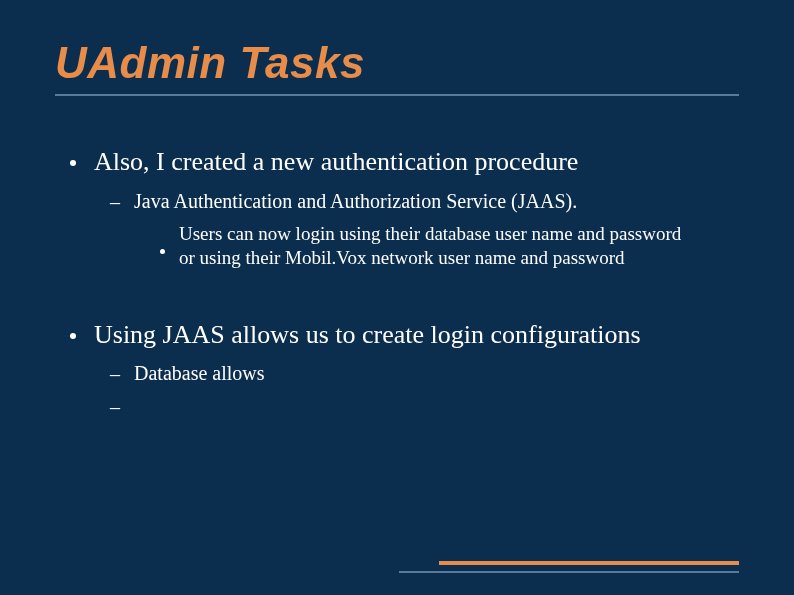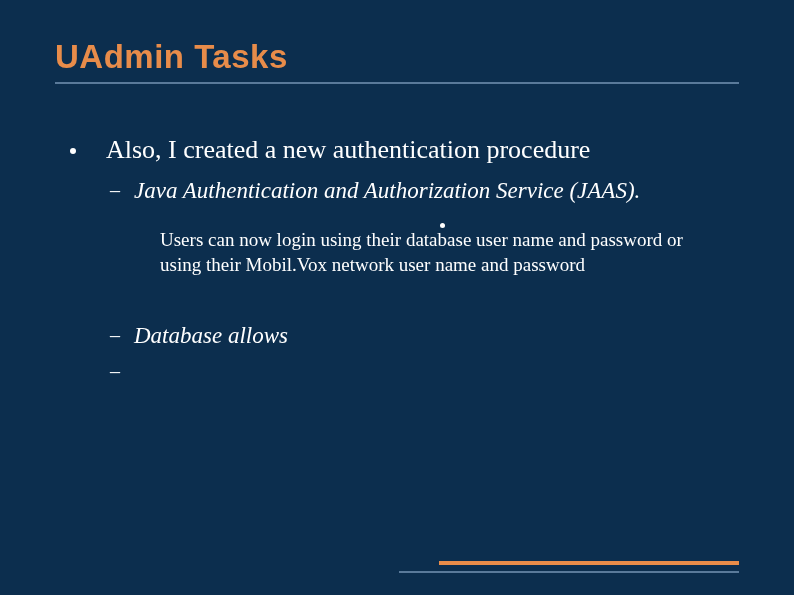--- a/index.html
+++ b/index.html
@@ -14,38 +14,38 @@
   }
   .slide {
     width: 100%;
     height: 100%;
     padding: 38px 55px 0 55px;
   }
   .title {
     color: #e88c4a;
     font-family: Arial, Helvetica, sans-serif;
     font-weight: bold;
-    font-size: 33px;
+    font-style: italic;
+    font-size: 44px;
     margin-bottom: 6px;
     letter-spacing: 0.5px;
   }
   .title-underline {
     height: 2px;
     background: #5a7a9a;
     margin-bottom: 50px;
     width: 100%;
   }
   .content {
     padding-left: 15px;
   }
   .bullet-l1 {
     display: flex;
     align-items: flex-start;
     margin-bottom: 10px;
-    gap: 12px;
   }
   .bullet-l1 .dot {
     width: 6px;
     height: 6px;
     background: #ffffff;
     border-radius: 50%;
     margin-top: 14px;
     margin-right: 18px;
     flex-shrink: 0;
   }
@@ -60,31 +60,29 @@
     margin-bottom: 8px;
     margin-top: 8px;
   }
   .bullet-l2 .dash {
     font-size: 20px;
     margin-right: 14px;
     margin-top: 2px;
     flex-shrink: 0;
   }
   .bullet-l2 .text {
-    font-size: 23px;
+    font-size: 20px;
     line-height: 1.25;
-    font-style: italic;
   }
   .bullet-l3 {
     display: flex;
     align-items: center;
     margin-left: 90px;
-    margin-bottom: 8px;
+    margin-bottom: 20px;
     margin-top: 6px;
-    flex-direction: column;
   }
   .bullet-l3 .dot {
     width: 5px;
     height: 5px;
     background: #ffffff;
     border-radius: 50%;
     margin-top: 10px;
     margin-right: 14px;
     flex-shrink: 0;
   }
@@ -132,20 +130,24 @@
       <div class="text">Java Authentication and Authorization Service (JAAS).</div>
     </div>
 
     <div class="bullet-l3">
       <div class="dot"></div>
       <div class="text">Users can now login using their database user name and password or using their Mobil.Vox network user name and password</div>
     </div>
 
     <div class="spacer-mid"></div>
 
+    <div class="bullet-l1">
+      <div class="dot"></div>
+      <div class="text">Using JAAS allows us to create login configurations</div>
+    </div>
 
     <div class="bullet-l2">
       <div class="dash">–</div>
       <div class="text">Database allows</div>
     </div>
 
     <div class="bullet-l2">
       <div class="dash">–</div>
     </div>
 

